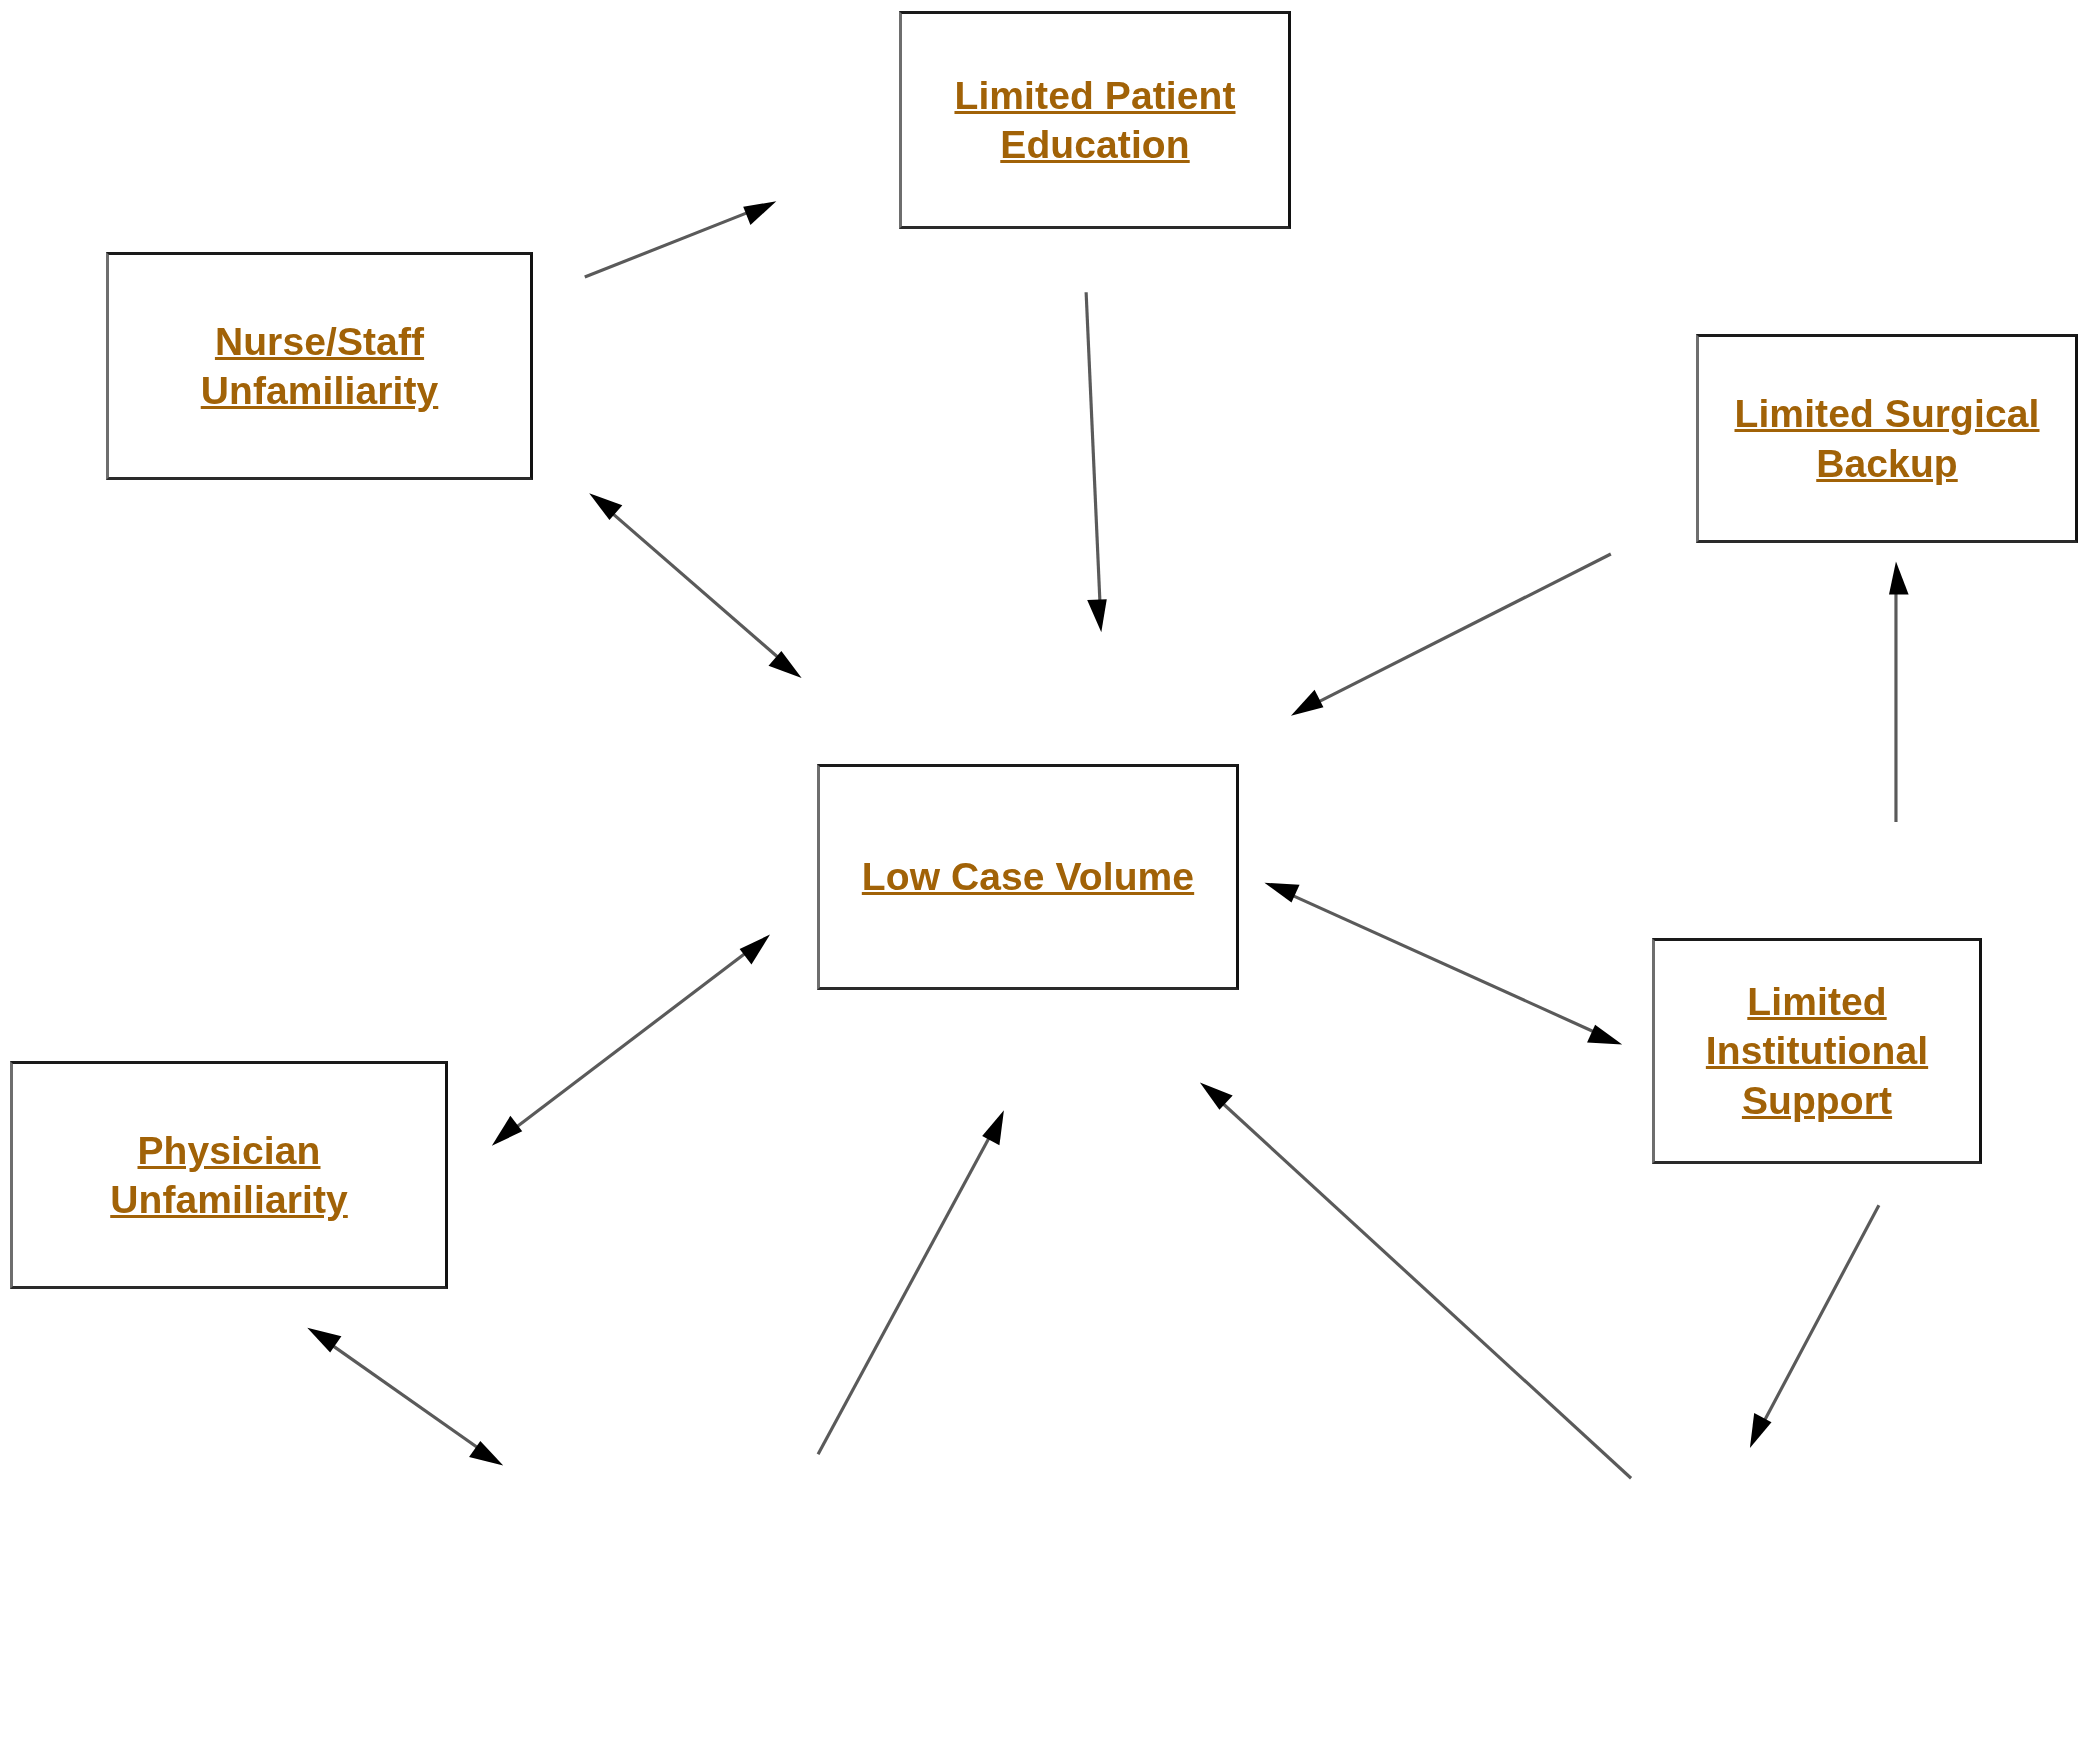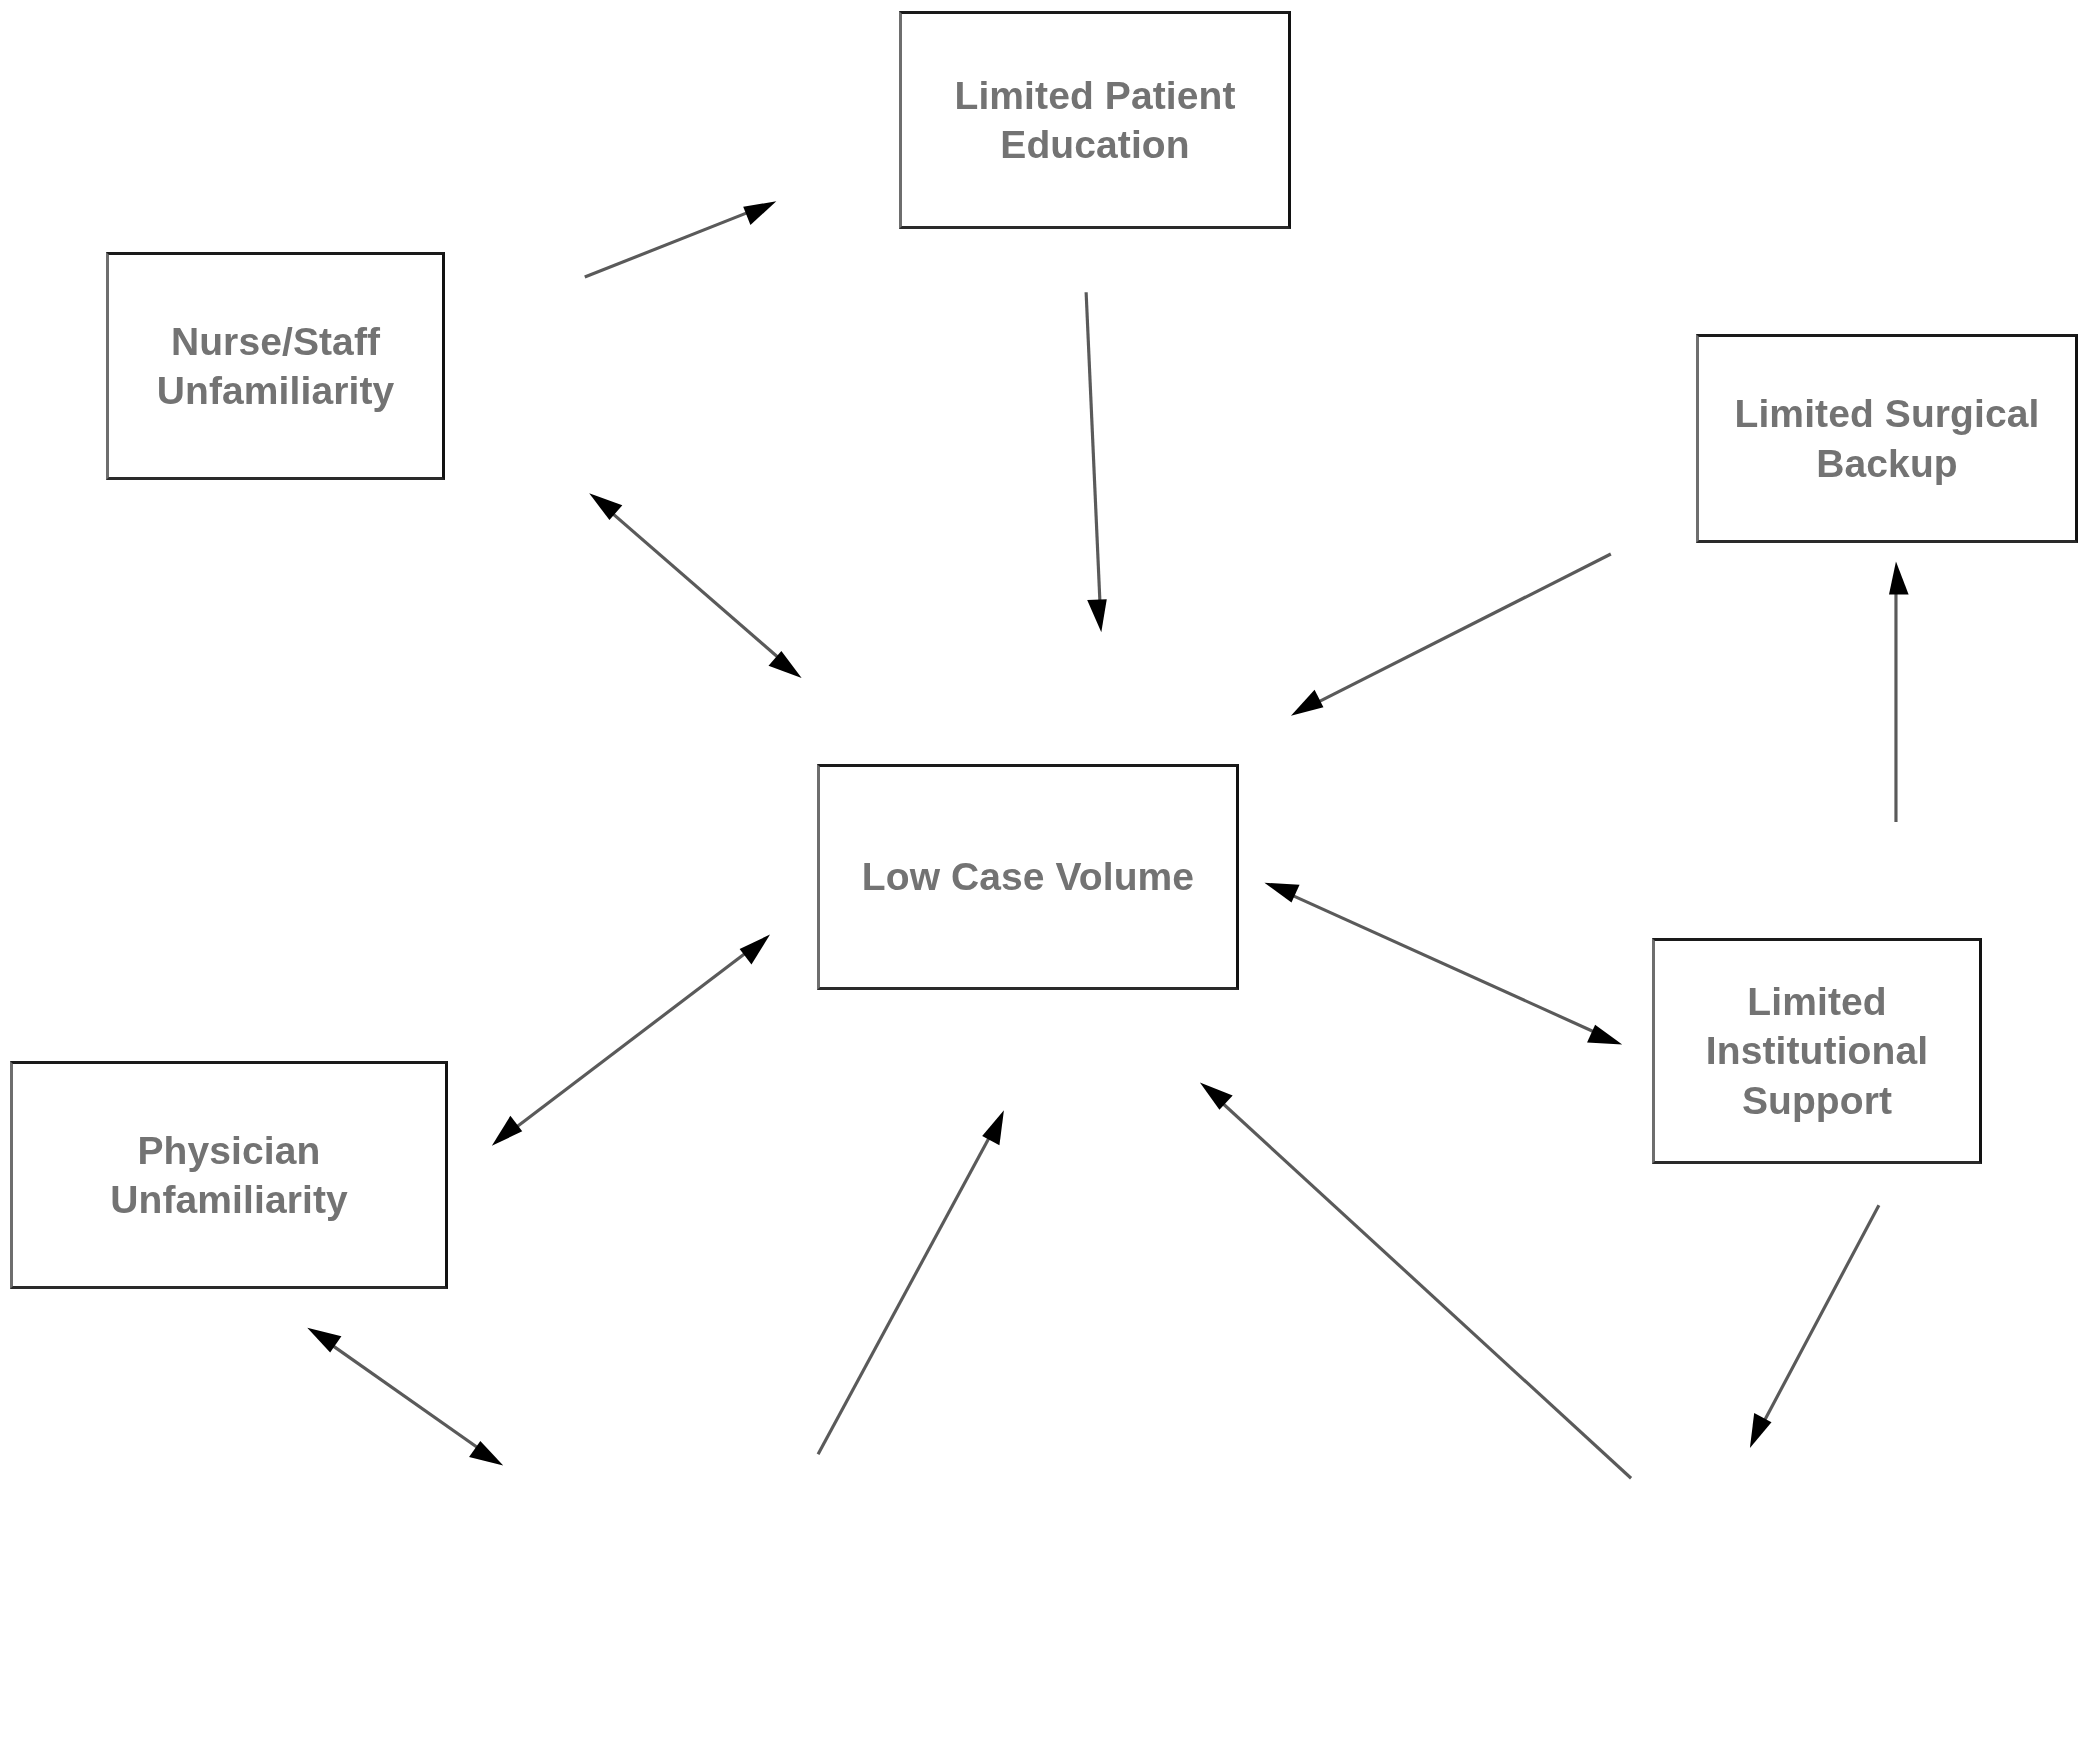--- a/index.html
+++ b/index.html
@@ -28,27 +28,28 @@
     background: #ffffff;
     border: 3.8px solid #3b3b3b;
     border-top-color: #1a1a1a;
     border-left-color: #6e6e6e;
     border-right-color: #121212;
     border-bottom-color: #2a2a2a;
     display: flex;
     align-items: center;
     justify-content: center;
     text-align: center;
-    color: #737373;
+    color: #a16207;
     font-size: 39px;
     line-height: 1.26;
     font-weight: 600;
     letter-spacing: 0.1px;
     padding: 3.8px 10px;
     white-space: pre-line;
+    text-decoration: underline;
   }
 </style>
 </head>
 <body>
 
 <div id="stage">
 
   <svg id="edges" viewBox="0 0 3317 2785" xmlns="http://www.w3.org/2000/svg">
       <g>
         <line x1="925" y1="438" x2="1196.3888070503228" y2="330.5192843365058" stroke="#5a5a5a" stroke-width="5"></line>
@@ -96,21 +97,21 @@
       </g>
       <g>
         <line x1="2972" y1="1906" x2="2783.9512776826996" y2="2259.974065538448" stroke="#5a5a5a" stroke-width="5"></line>
         <polygon points="2768,2290 2774.7337573608625,2234.6948780689795 2802.1103446640423,2249.238690073794" fill="#000000"></polygon>
       </g>
     </svg>
 
   <div class="node" style="left: 899px; top: 11.4px; width: 392px; height: 218px;"><span>Limited Patient
 Education</span></div>
 
-  <div class="node" style="left: 106px; top: 252px; width: 339px; height: 228px; justify-content: center;"><span>Nurse/Staff
+  <div class="node" style="left: 106px; top: 252px; width: 427px; height: 228px; justify-content: center;"><span>Nurse/Staff
 Unfamiliarity</span></div>
 
   <div class="node" style="left: 1696px; top: 334px; width: 382px; height: 209px;"><span>Limited Surgical
 Backup</span></div>
 
   <div class="node" style="left: 817px; top: 764px; width: 422px; height: 226px;"><span>Low Case Volume</span></div>
 
   <div class="node" style="left: 1652px; top: 938px; width: 330px; height: 226px;"><span>Limited
 Institutional
 Support</span></div>

